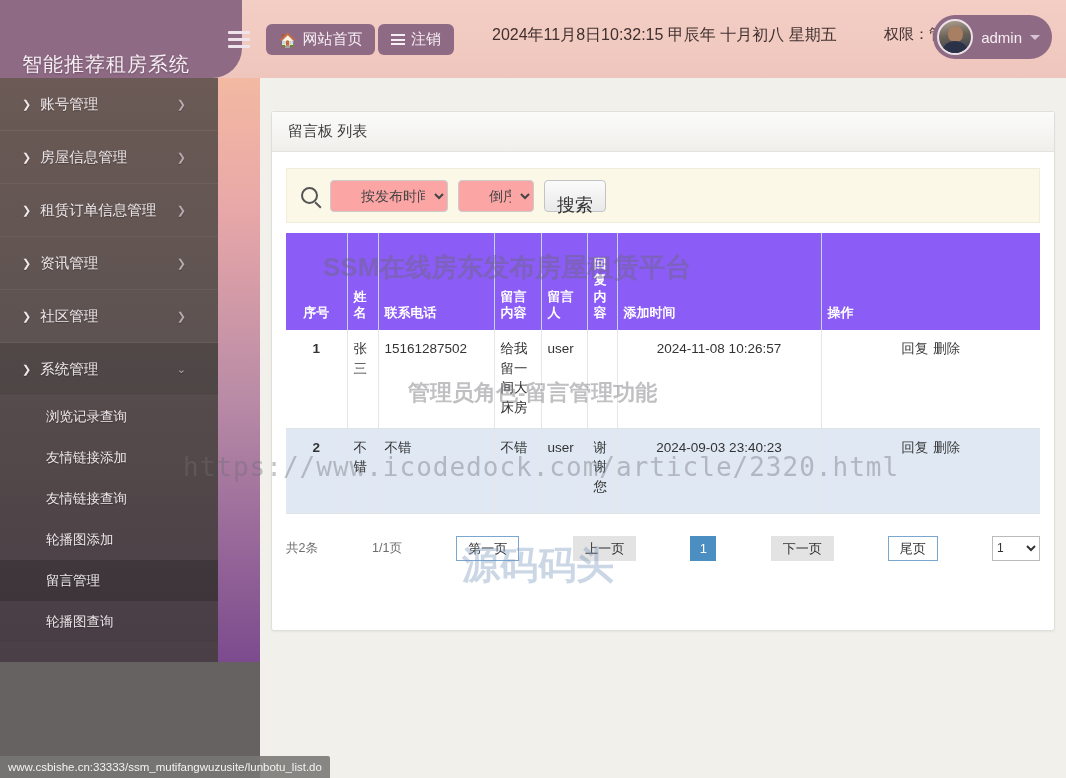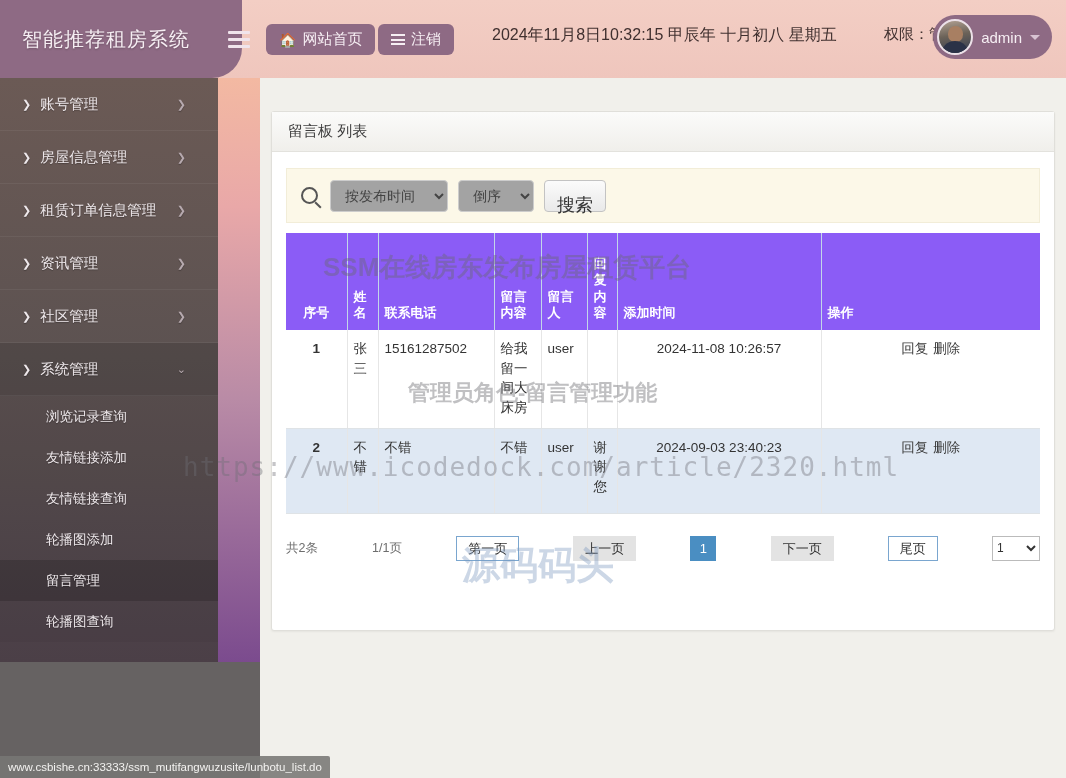--- a/index.html
+++ b/index.html
@@ -15,21 +15,21 @@
   
   .topbar {
     position: absolute; left: 0; top: 0; width: 1066px; height: 78px;
     background: linear-gradient(180deg, #f3cec4 0%, #efc6bd 100%);
     z-index: 5;
   }
   .brand {
     position: absolute; left: 0; top: 0; width: 242px; height: 78px;
     background: #8e6a84;
     border-bottom-right-radius: 30px;
-    display: flex; align-items: center; padding-left: 22px;
+    display: flex; align-items: flex-end; padding-left: 22px;
   }
   .brand-text {
     color: #f6eef3; font-size: 20px; letter-spacing: 1px;
     text-shadow: 0 1px 2px rgba(0,0,0,.25);
   }
   .hamburger-main {
     position: absolute; left: 228px; top: 26px;
     width: 22px; height: 26px;
     display: flex; flex-direction: column; justify-content: center; gap: 4px;
     cursor: pointer;
@@ -163,23 +163,23 @@
   }
   .mag {
     width: 17px; height: 17px; border: 2px solid #555; border-radius: 50%;
     position: relative; flex: none; margin-right: 2px;
   }
   .mag::after {
     content: ""; position: absolute; right: -6px; bottom: -4px;
     width: 8px; height: 2px; background: #555; transform: rotate(45deg);
   }
   select.sel {
-    height: 32px; padding: 0 6px 0 10px;
+    height: 32px; padding: 0 6px 0 26px;
     border: 1px solid #ccc; border-radius: 4px;
-    background: #a3a3a3; font-size: 14px; color: #444;
+    background: #fca5a5; font-size: 14px; color: #444;
     font-family: "Liberation Sans", sans-serif;
   }
   #sel-order-field { width: 118px; }
   #sel-order-dir { width: 76px; }
   .btn-search {
     height: 32px; padding: 12px 12px;
     background: linear-gradient(180deg,#fbfbfb,#e9e9e9);
     border: 1px solid #c3c3c3; border-radius: 4px;
     font-size: 18px; color: #333; cursor: pointer;
     font-family: "Liberation Sans", sans-serif;

